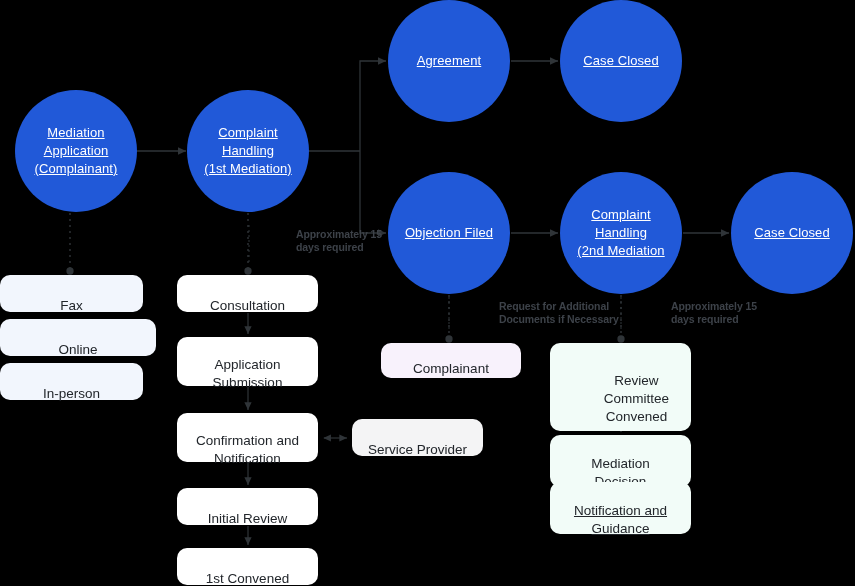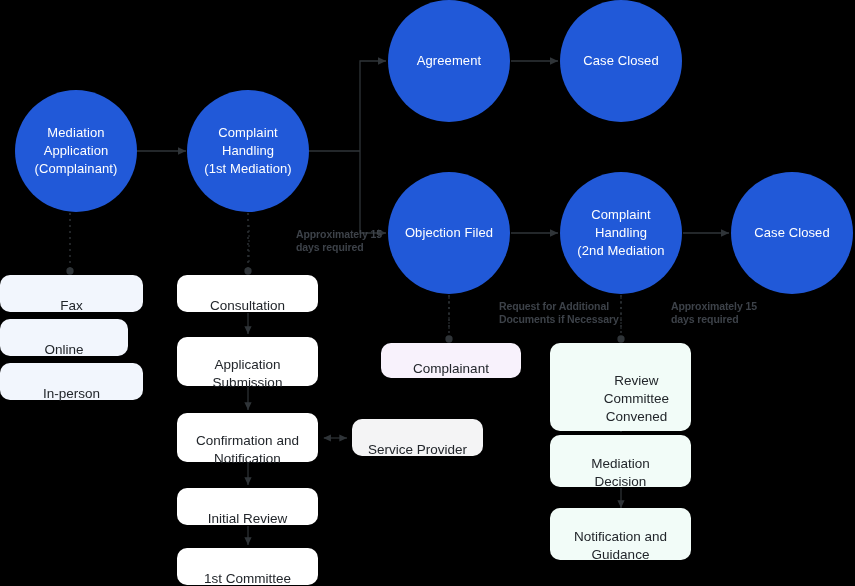--- a/index.html
+++ b/index.html
@@ -30,21 +30,21 @@
     text-align: center;
   }
   .circle {
     border-radius: 50%;
     background: #2159d8;
     color: #ffffff;
     font-size: 13px;
     line-height: 18px;
     letter-spacing: 0.1px;
   }
-  .circle .lbl { padding: 0 4px; white-space: pre-line; }
+  .circle .lbl { padding: 0 4px; white-space: pre-line; text-decoration: underline; }
   .boxnode {
     border-radius: 10px;
     color: #22262b;
     font-size: 13.5px;
     line-height: 18px;
   }
   .boxnode .lbl { white-space: pre-line; padding: 0 8px; margin-top: 24px; }
   .box-white   { background: #ffffff; }
   .box-blueish { background: #f2f6fd; }
   .box-lav     { background: #f8f2fc; align-items: flex-end; }
@@ -135,21 +135,21 @@
 Handling
 (2nd Mediation</span>
   </div>
   <div class="node circle" style="left:731px; top:172px; width:122px; height:122px;">
     <span class="lbl">Case Closed</span>
   </div>
 
   <div class="node boxnode box-blueish" style="left:0px; top:275px; width:143px; height:37px;">
     <span class="lbl">Fax</span>
   </div>
-  <div class="node boxnode box-blueish" style="left:0px; top:319px; width:128px; height:37px;">
+  <div class="node boxnode box-blueish" style="left:0px; top:319px; width:156px; height:37px;">
     <span class="lbl">Online</span>
   </div>
   <div class="node boxnode box-blueish" style="left:0px; top:363px; width:143px; height:37px;">
     <span class="lbl">In-person</span>
   </div>
 
   <div class="node boxnode box-white" style="left:177px; top:275px; width:141px; height:37px;border-radius:10px;">
     <span class="lbl">Consultation</span>
   </div>
   <div class="node boxnode box-white" style="left:177px; top:337px; width:141px; height:49px;">
@@ -160,36 +160,36 @@
     <span class="lbl">Confirmation and
 Notification</span>
   </div>
   <div class="node boxnode box-gray" style="left:352px; top:419px; width:131px; height:37px;">
     <span class="lbl">Service Provider</span>
   </div>
   <div class="node boxnode box-white" style="left:177px; top:488px; width:141px; height:37px;">
     <span class="lbl">Initial Review</span>
   </div>
   <div class="node boxnode box-white" style="left:177px; top:548px; width:141px; height:37px;">
-    <span class="lbl">1st Committee</span>
+    <span class="lbl">1st Convened</span>
   </div>
 
   <div class="node boxnode box-lav" style="left:381px; top:343px; width:140px; height:35px;">
     <span class="lbl">Complainant</span>
   </div>
   <div class="node boxnode box-mint" style="left:550px; top:343px; width:141px; height:88px;padding-left:32px;">
     <span class="lbl">Review
 Committee
 Convened</span>
   </div>
   <div class="node boxnode box-mint" style="left:550px; top:435px; width:141px; height:52px;">
     <span class="lbl">Mediation
 Decision</span>
   </div>
-  <div class="node boxnode box-mint" style="left:550px; top:508px; width:141px; height:52px;">
+  <div class="node boxnode box-mint" style="left:550px; top:482px; width:141px; height:52px;text-decoration:underline;">
     <span class="lbl">Notification and
 Guidance</span>
   </div>
 
   <div class="edge-label" style="left:253px; top:228px;">Approximately 15
 days required</div>
   <div class="edge-label" style="left:456px; top:300px;">Request for Additional
 Documents if Necessary</div>
   <div class="edge-label" style="left:628px; top:300px;">Approximately 15
 days required</div>

